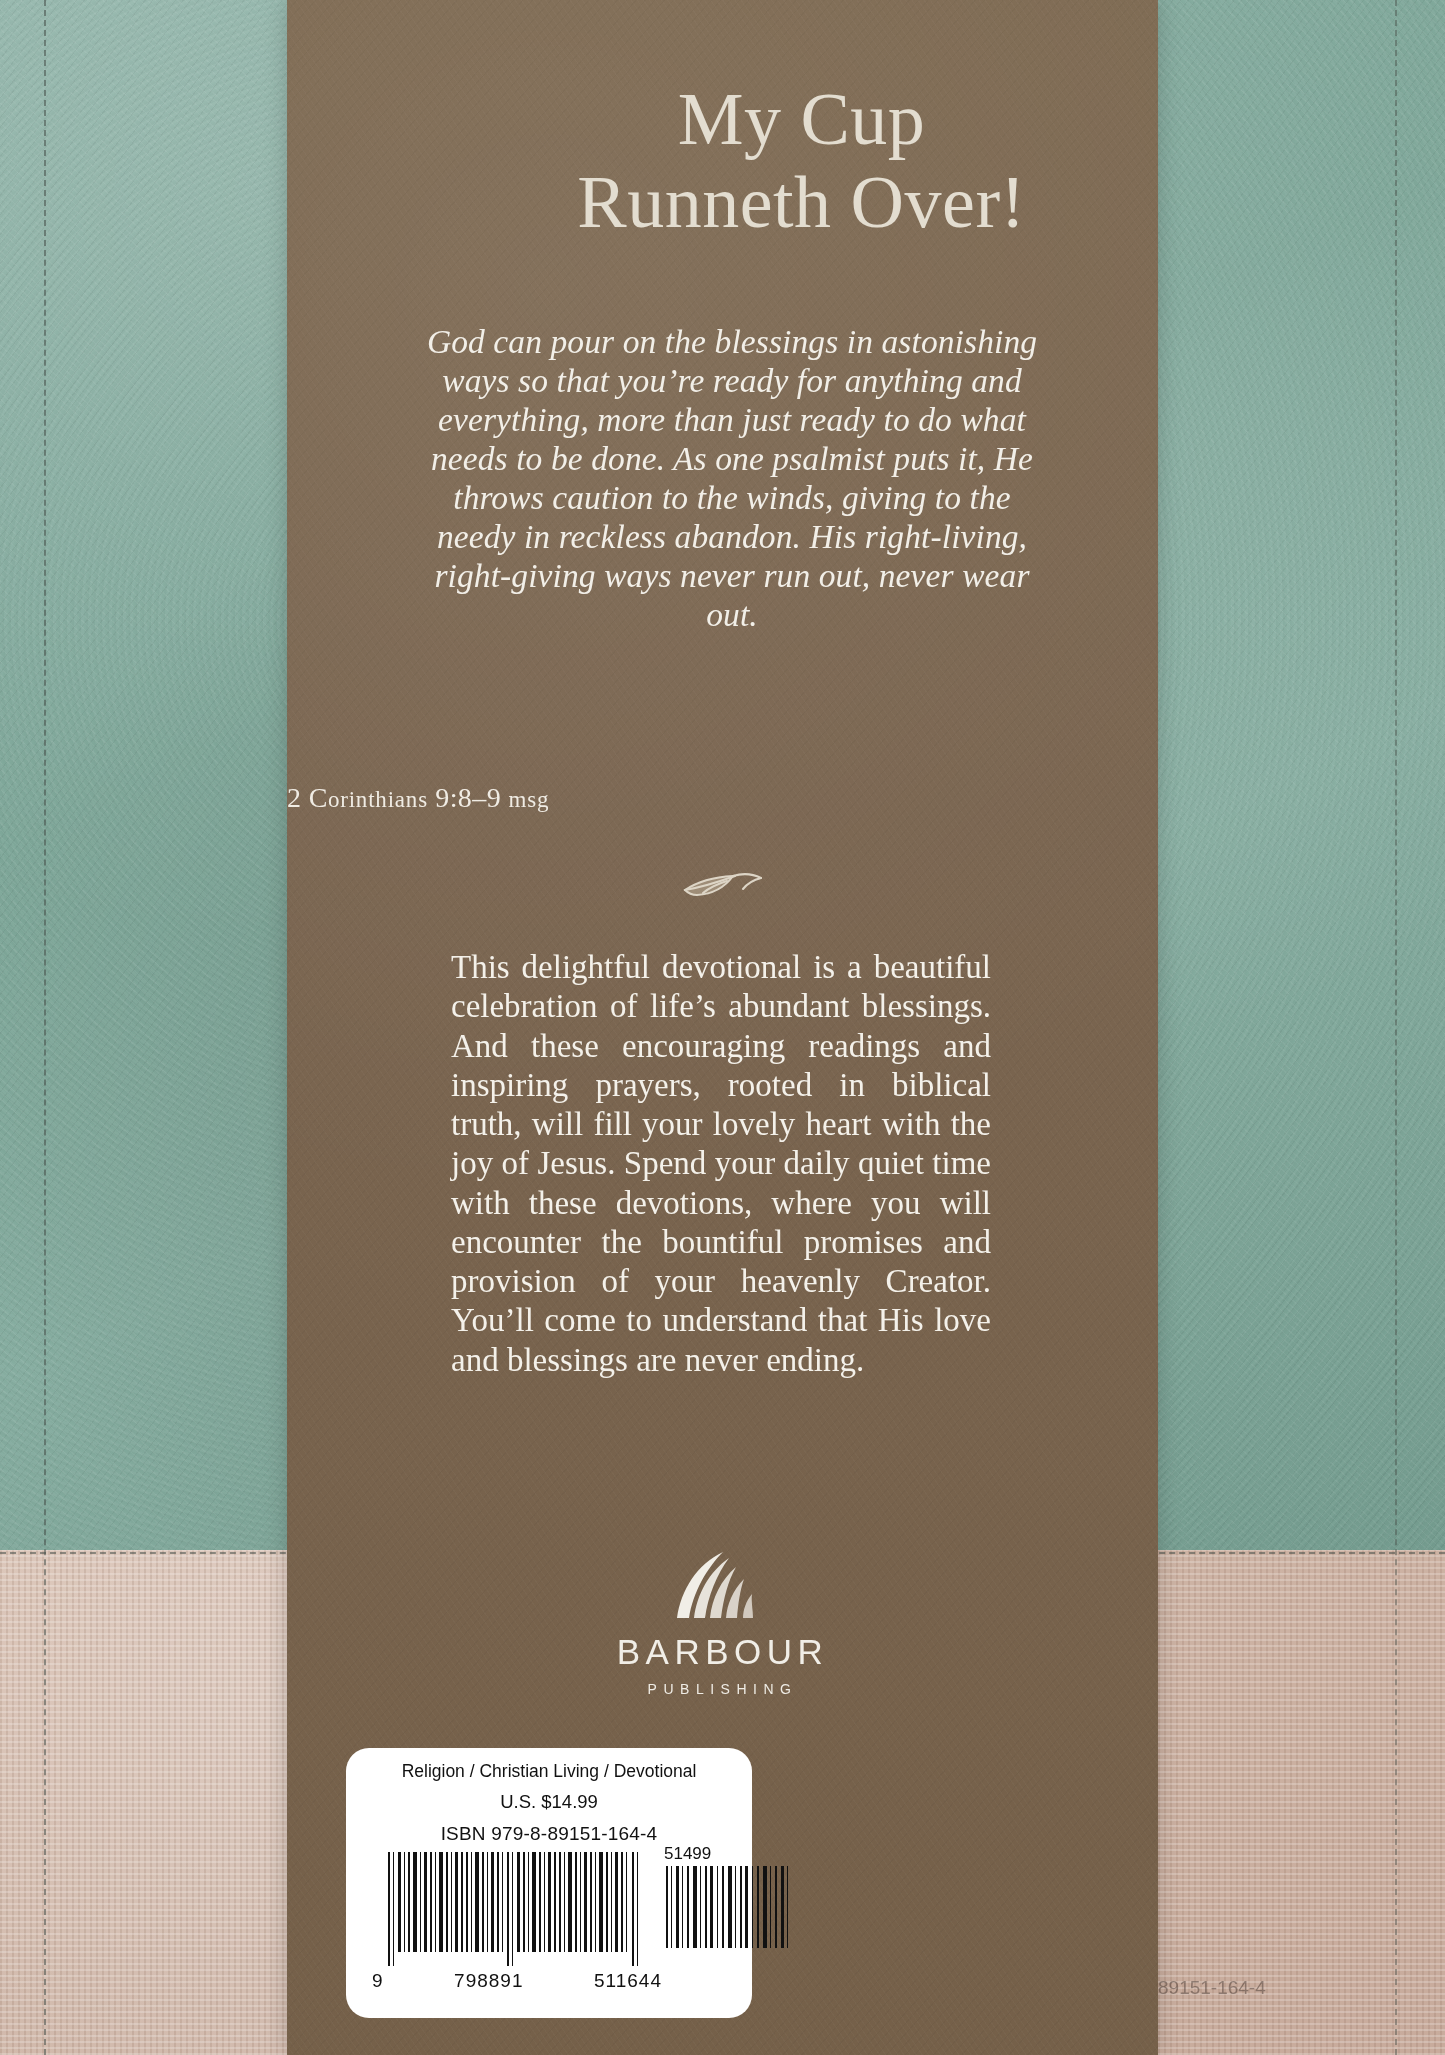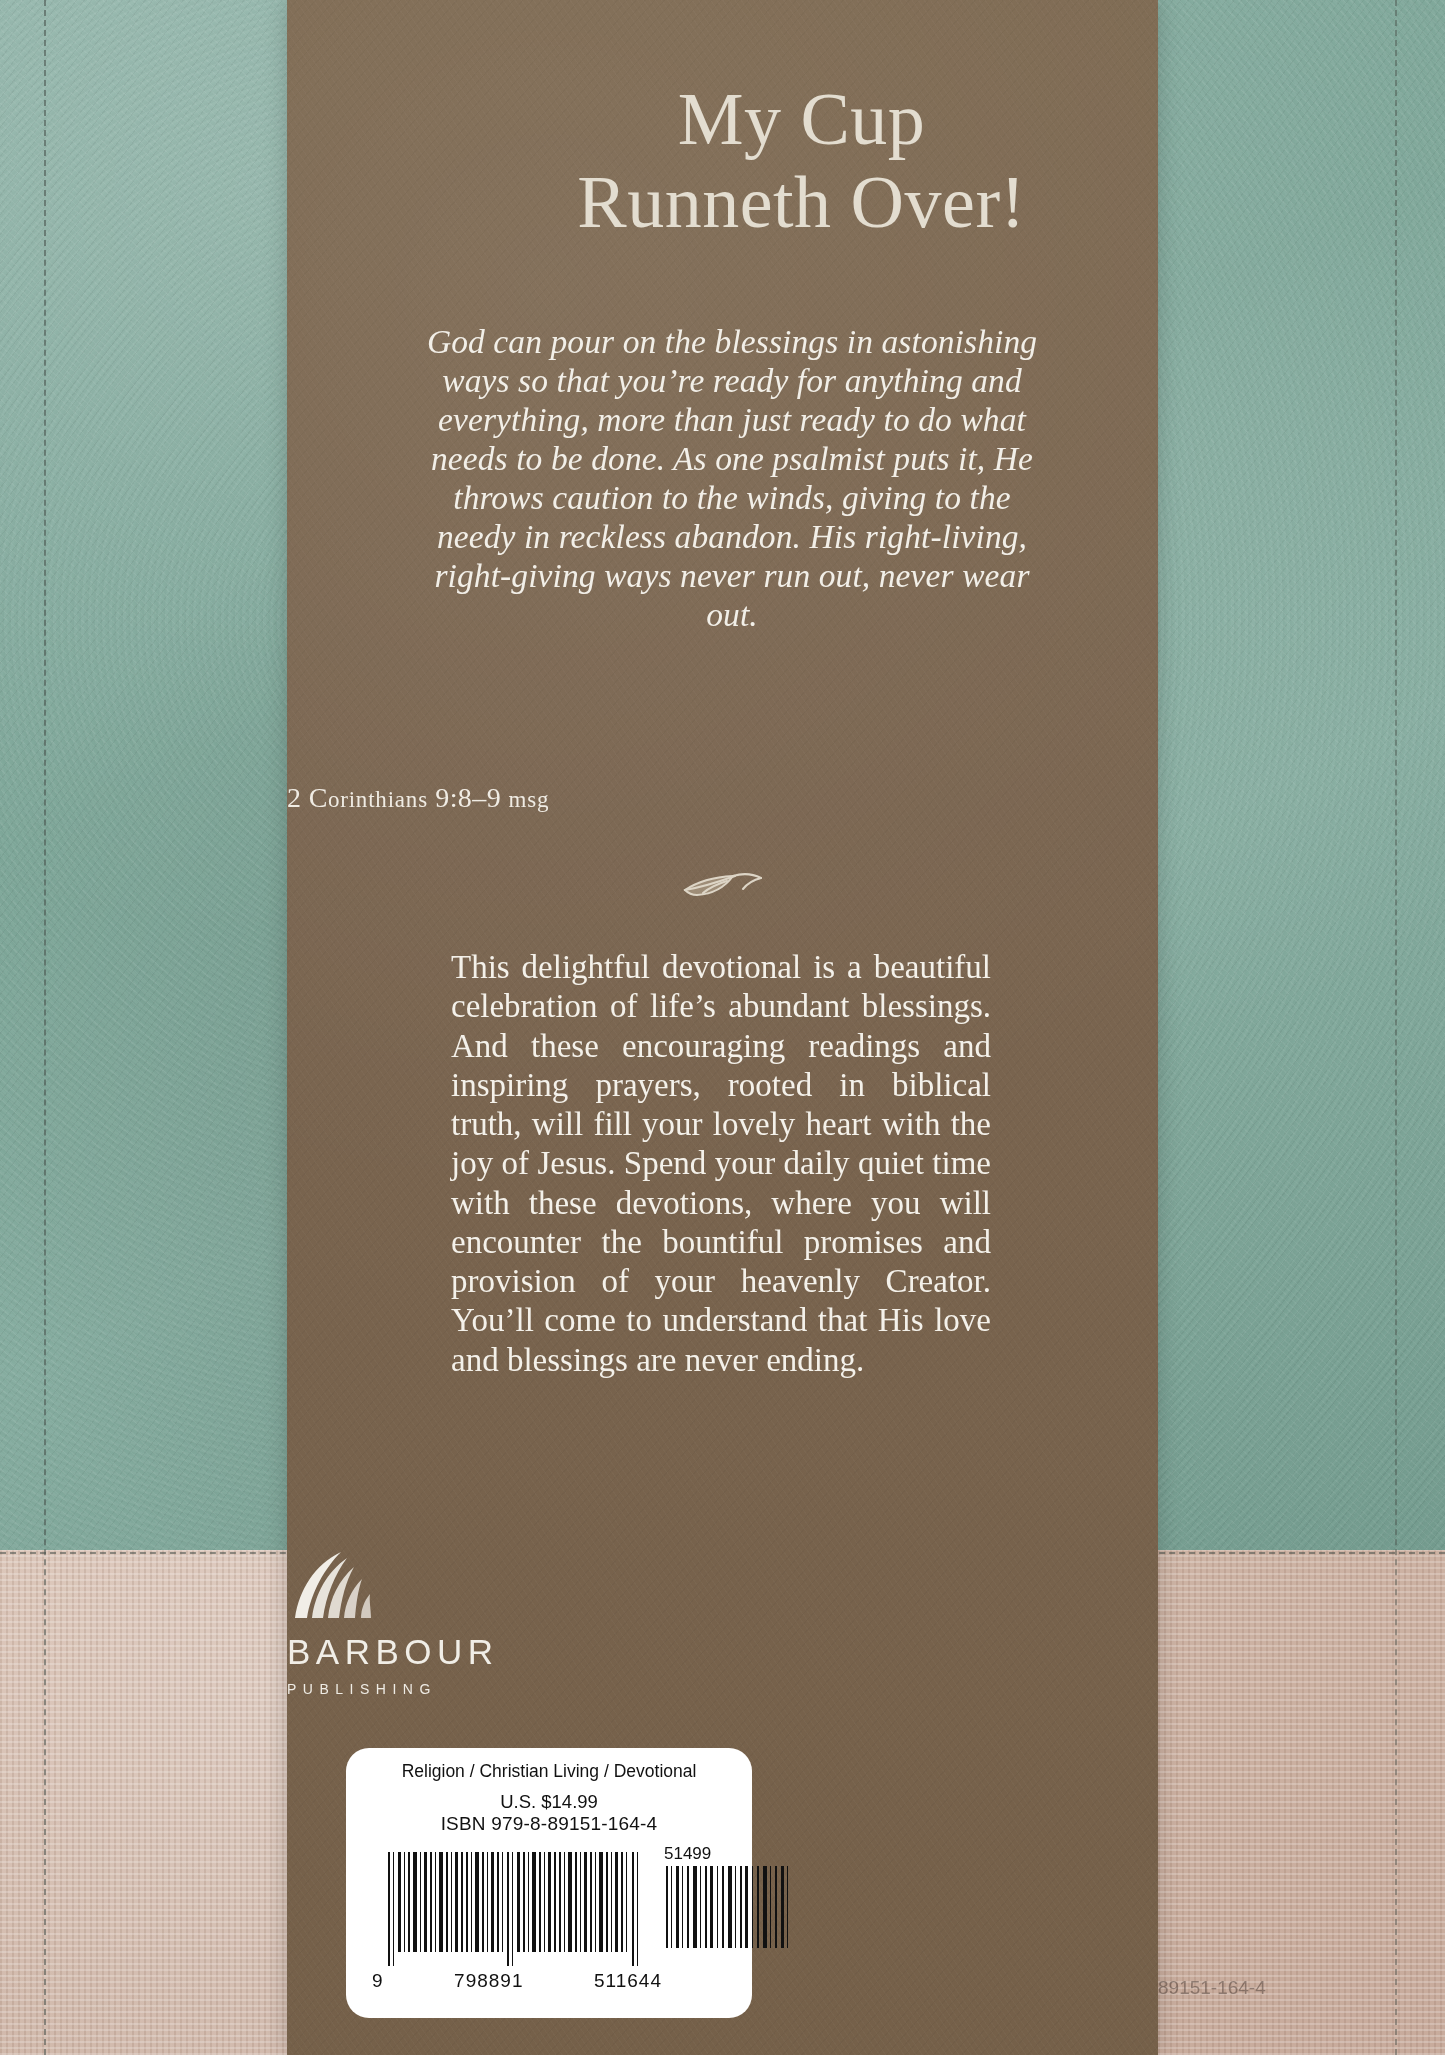--- a/index.html
+++ b/index.html
@@ -168,21 +168,21 @@
     margin-left: 164px;
     text-align: justify;
     text-align-last: left;
   }
 
   
   .logo-wrap {
     position: absolute;
     left: 0; top: 1548px;
     width: 871px;
-    text-align: left;
+    text-align: center;
   }
   .logo-name {
     color: #f1eee7;
     font-family: "Liberation Sans", sans-serif;
     font-size: 35px;
     letter-spacing: 5.5px;
     margin-top: 6px;
   }
   .logo-sub {
     color: #efece5;
@@ -201,21 +201,21 @@
     background: #ffffff;
     border-radius: 23px;
   }
   .bc-line {
     text-align: center;
     font-family: "Liberation Sans", sans-serif;
     color: #111;
   }
   .bc-cat { font-size: 17.5px; margin-top: 13px; }
   .bc-price { font-size: 18.5px; margin-top: 9px; }
-  .bc-isbn { font-size: 19px; letter-spacing: 0.2px; }
+  .bc-isbn { font-size: 19px; margin-top: 10px; letter-spacing: 0.2px; }
 
   .bars-main {
     position: absolute;
     left: 40px; top: 104px;
     width: 256px;
     height: 114px;
   }
   .bars-addon {
     position: absolute;
     left: 318px; top: 118px;

